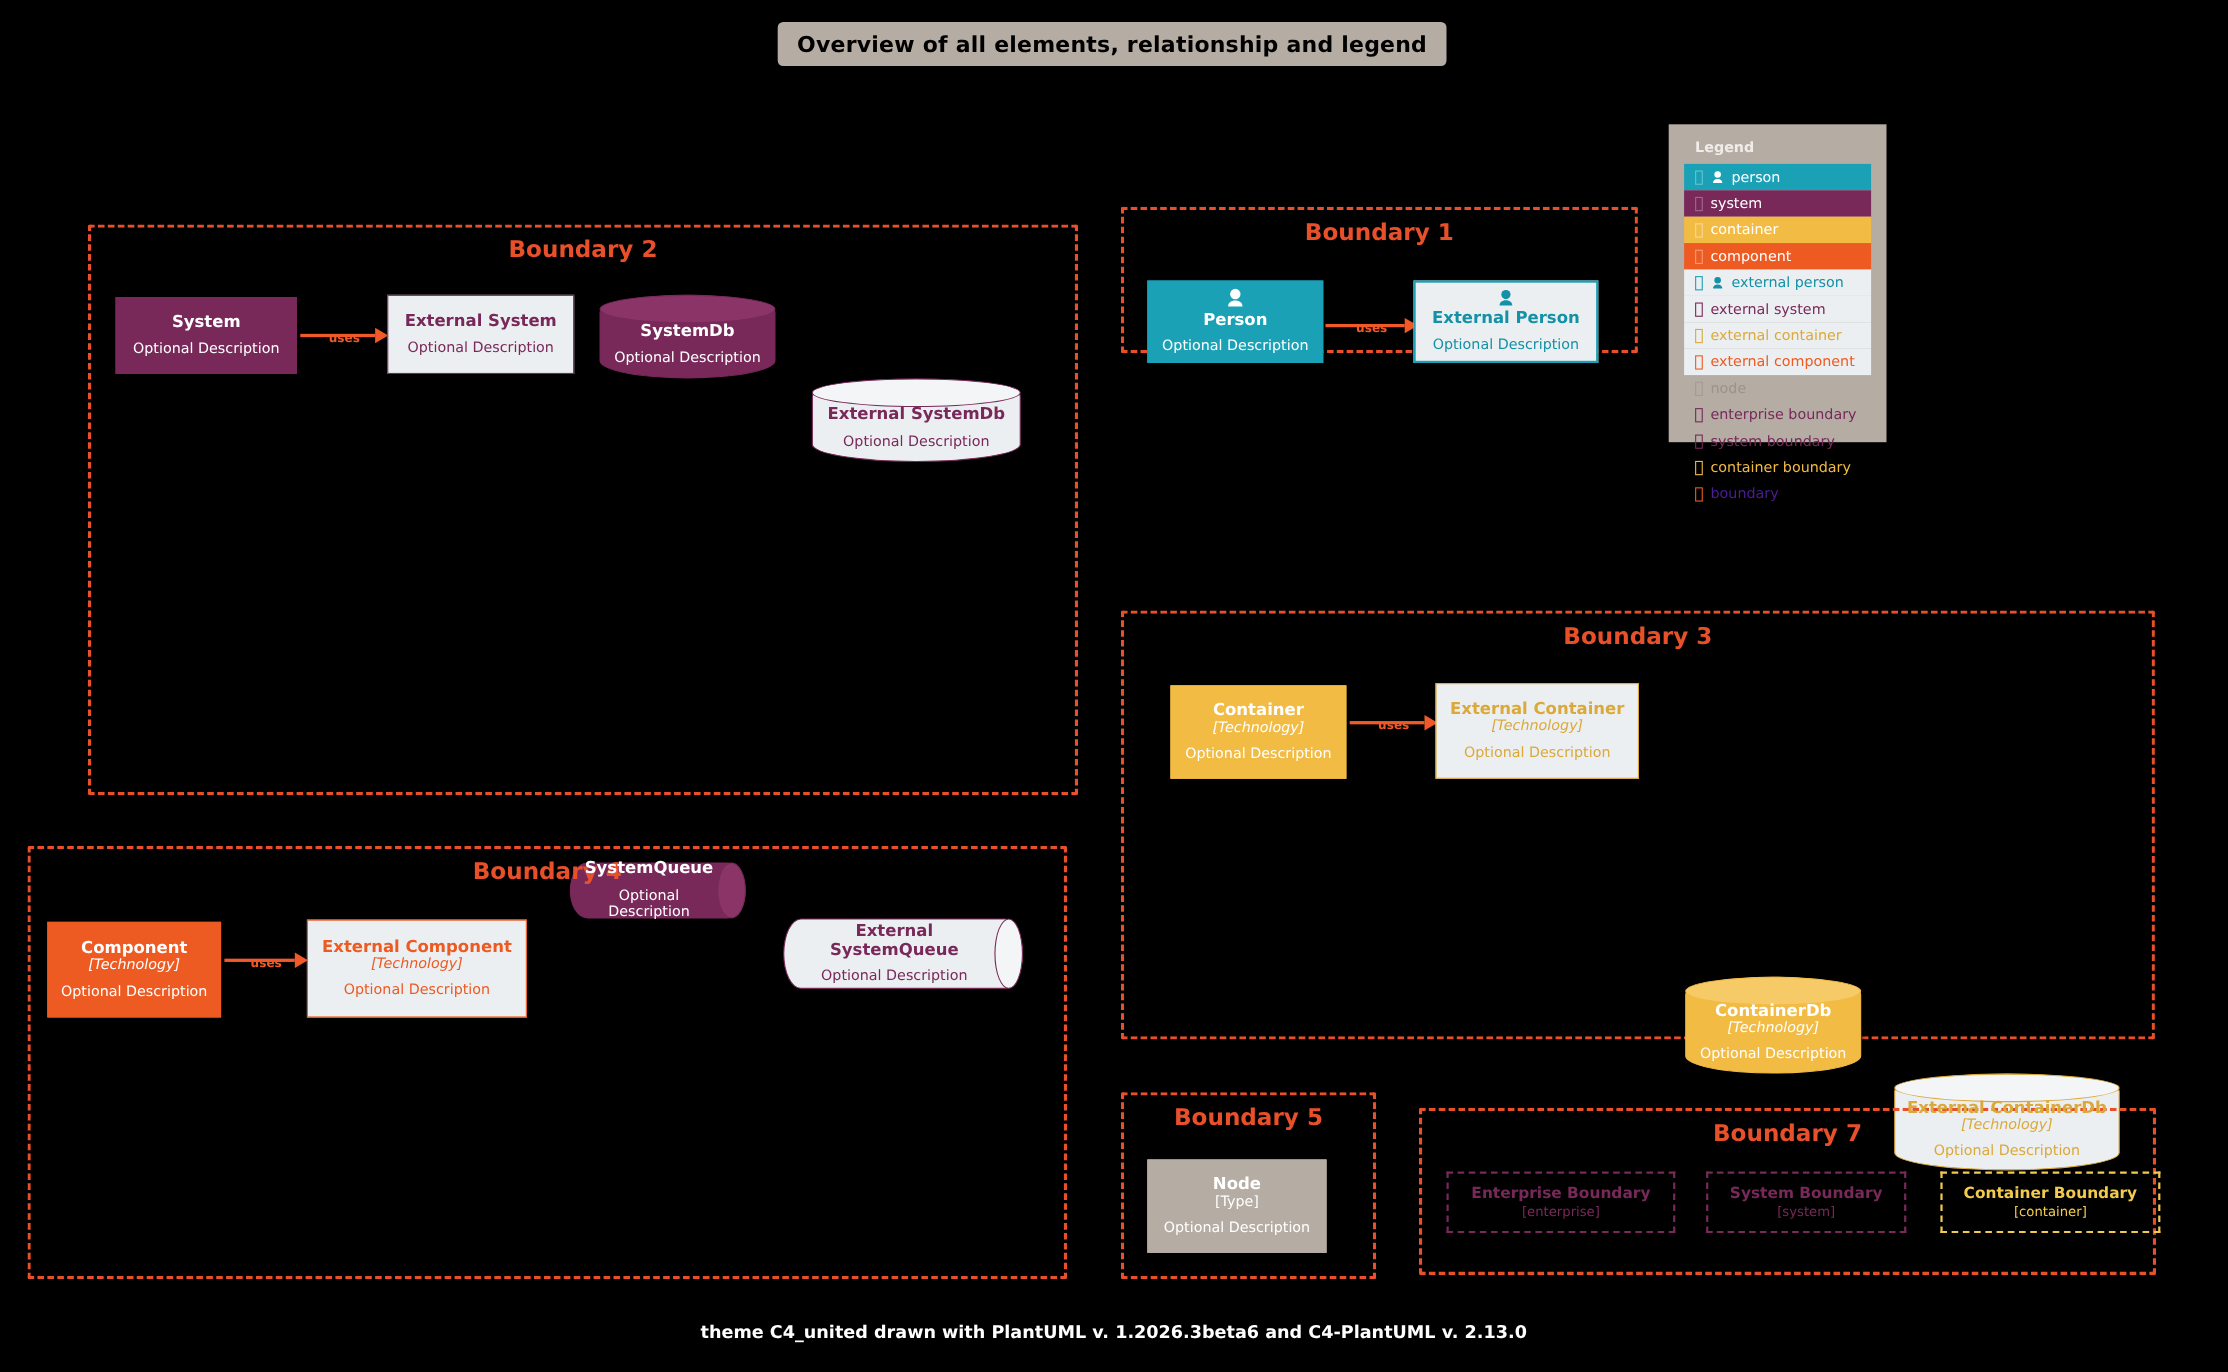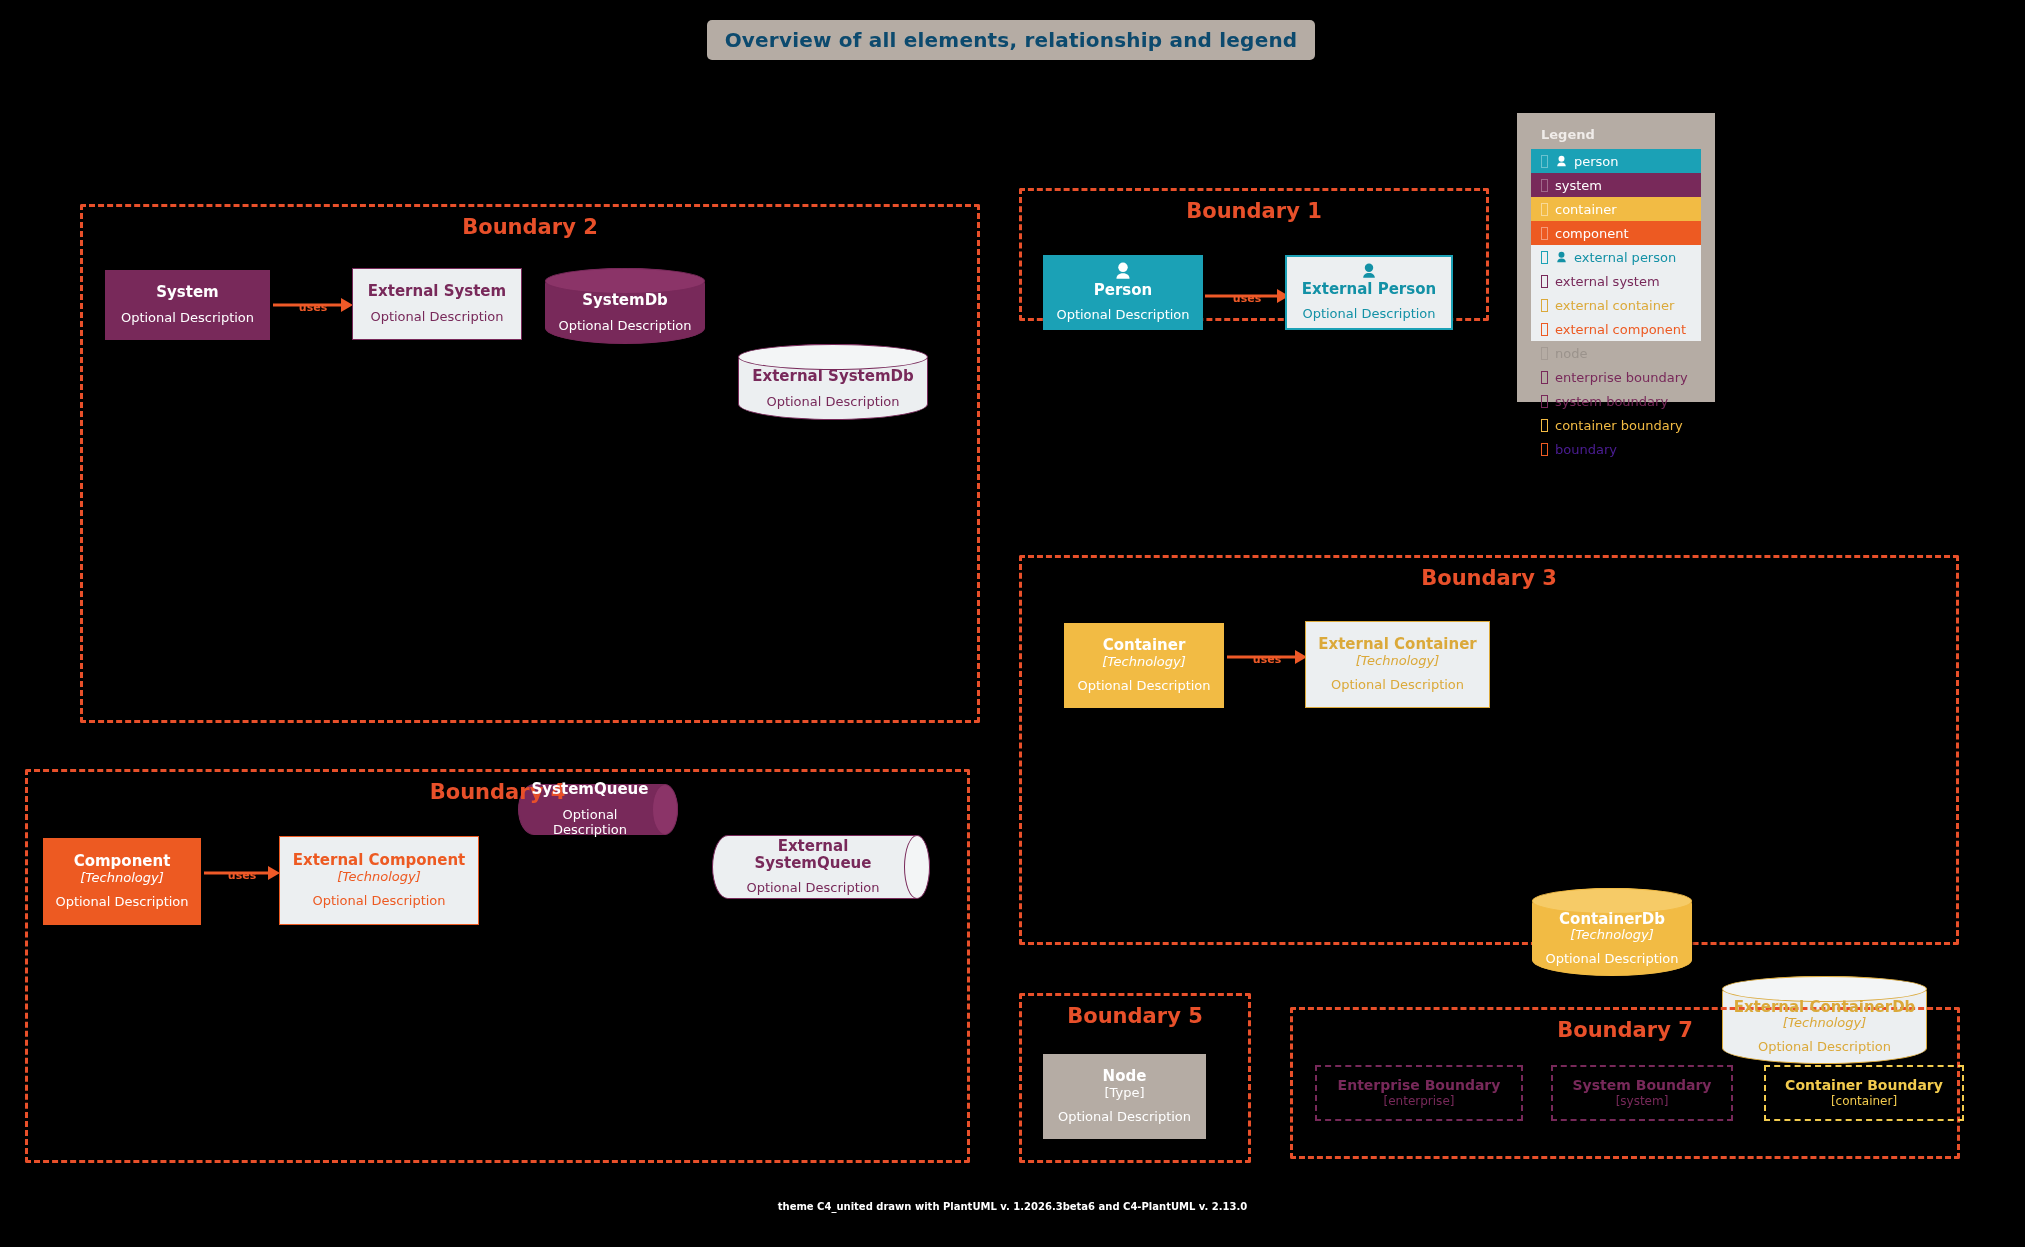--- a/index.html
+++ b/index.html
@@ -12,21 +12,21 @@
   .abs{position:absolute;box-sizing:border-box;}
 
   
   #title-banner{
     left:707px;top:20px;width:608px;height:40px;
     background:#b5aca4;border-radius:5px;
     display:flex;align-items:center;justify-content:center;
     box-shadow:2px 2px 3px rgba(0,0,0,.55);
   }
   #title-banner .txt{
-    color:#0c4a6e;font-weight:bold;font-size:20px;letter-spacing:.2px;
+    color:#000000;font-weight:bold;font-size:20px;letter-spacing:.2px;
   }
 
   
   .boundary{border:3px dashed #e8502a;border-radius:2px;}
   .boundary-label{
     position:absolute;left:0;right:0;top:8px;text-align:center;
     color:#e8502a;font-weight:bold;font-size:21px;
   }
 
   
@@ -121,21 +121,21 @@
   .lr-ext-container{background:#eceff1;color:#dba93a;}
   .lr-ext-component{background:#eceff1;color:#ed5a22;}
   .lr-node              {background:transparent;color:#9b938c;}
   .lr-enterprise-boundary{background:transparent;color:#78295a;}
   .lr-system-boundary    {background:transparent;color:#78295a;}
   .lr-container-boundary {background:transparent;color:#f2bb44;}
   .lr-boundary           {background:transparent;color:#4c1d95;}
 
   
   #footer{left:0;right:0;top:1201px;text-align:center;color:#fff;
-          font-size:10px;font-weight:bold;}
+          font-size:16px;font-weight:bold;}
 </style>
 </head>
 <body>
 
 <div class="abs" id="title-banner">
   <span class="txt">Overview of all elements, relationship and legend</span>
 </div>
 
 <div class="abs boundary" style="left:80px;top:204px;width:900px;height:519px;">
   <div class="boundary-label">Boundary 2</div>

